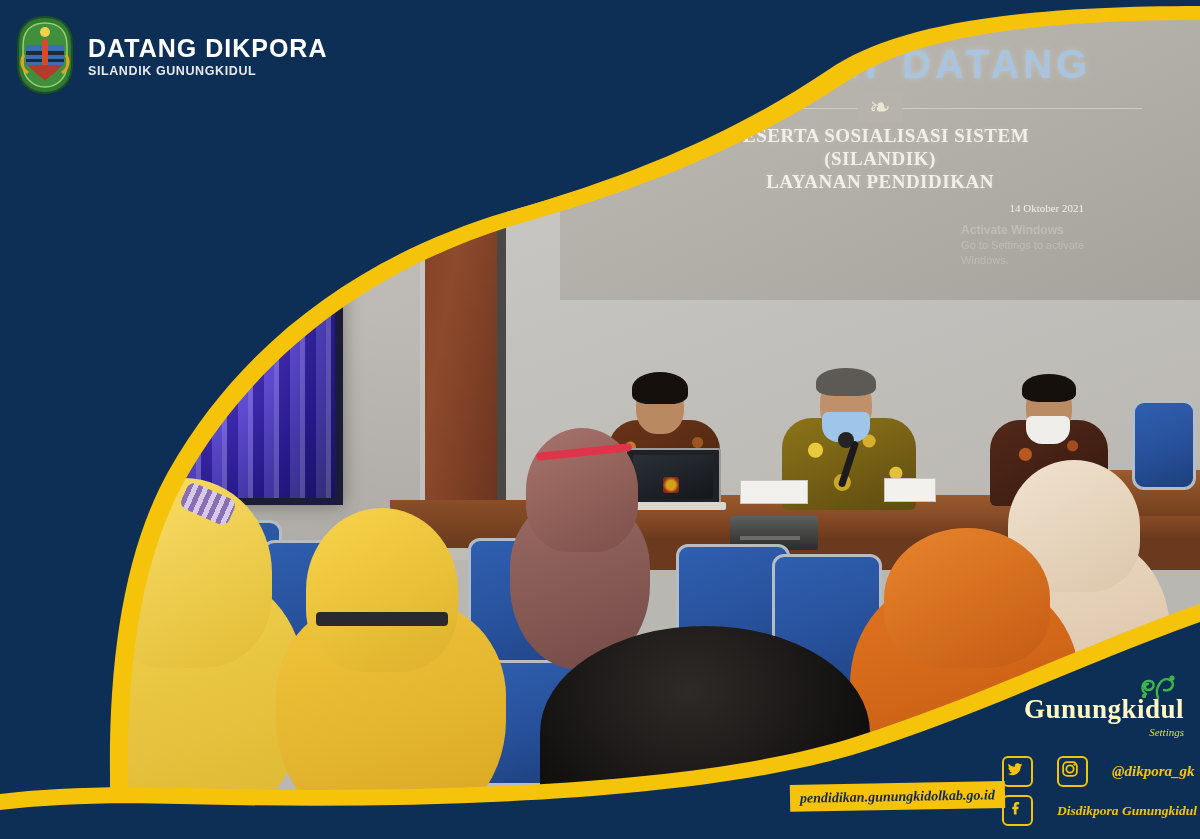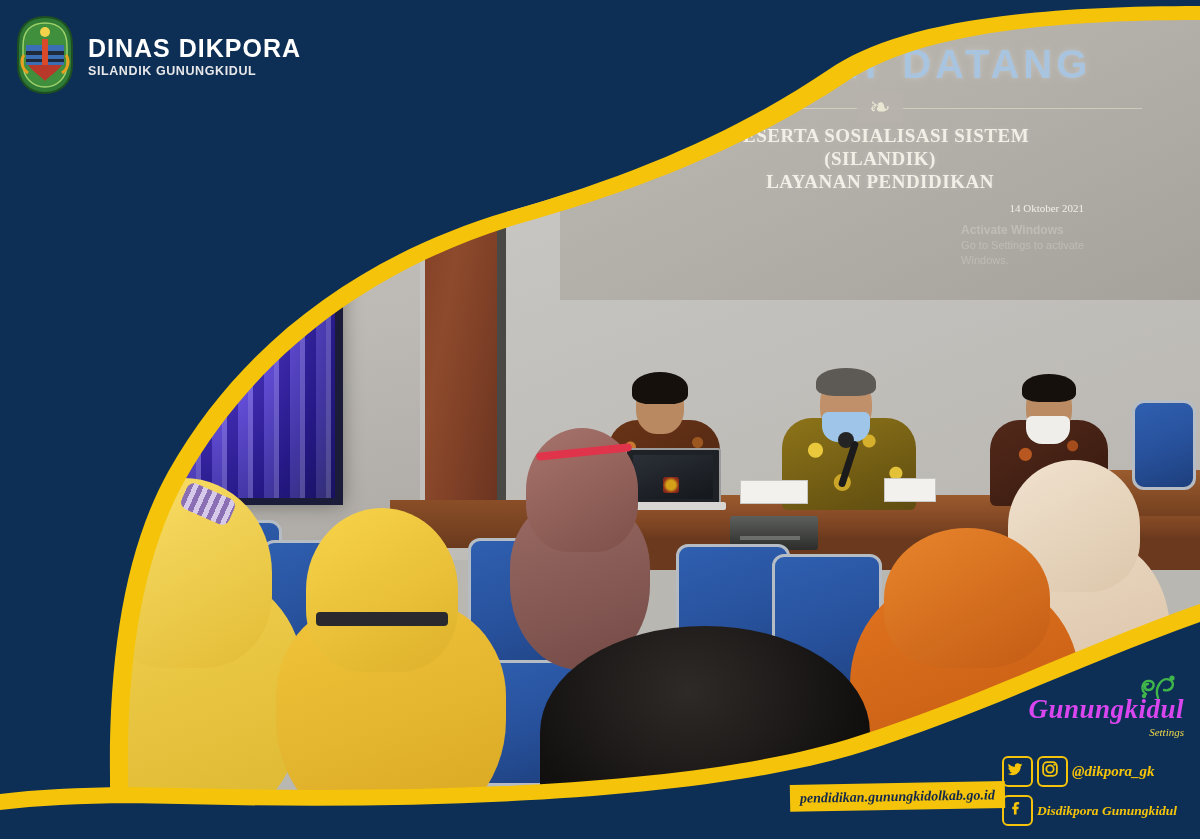--- a/index.html
+++ b/index.html
@@ -251,35 +251,35 @@
   .brand-sub{
     font-size:12.5px;font-weight:bold;color:#e8e8ea;letter-spacing:.6px;
     margin-top:4px;font-family:"Liberation Sans",sans-serif;
   }
 
   
   .gk-logo{
     position:absolute;right:16px;top:694px;width:180px;text-align:right;
   }
   .gk-name{
-    font-size:27px;color:#d946ef;font-style:italic;font-weight:bold;
+    font-size:27px;color:#fef9c3;font-weight:bold;
     font-family:"Liberation Serif",serif;letter-spacing:.5px;
   }
   .gk-tag{
     font-size:11px;color:#f0d94a;font-style:italic;margin-top:1px;
     font-family:"Liberation Serif",serif;
   }
   .gk-orn{
     position:absolute;right:6px;top:-22px;width:42px;height:30px;
   }
 
   .social{
     position:absolute;right:14px;top:756px;width:184px;
   }
-  .social-row{display:flex;align-items:center;gap:4px;margin-bottom:8px;}
+  .social-row{display:flex;align-items:center;gap:24px;margin-bottom:8px;}
   .sicon{
     width:27px;height:27px;flex:0 0 auto;
     border:2.5px solid #f5c40a;border-radius:6px;
     position:relative;
   }
   .shandle{
     font-size:15px;color:#f5c40a;font-style:italic;font-weight:bold;
     font-family:"Liberation Serif",serif;white-space:nowrap;
   }
   .shandle.small{font-size:13.5px;}
@@ -473,21 +473,21 @@
         <path d="M12 30 L50 30 L50 50 L12 50 Z" fill="#3b6fb5"></path>
         <path d="M12 36 L50 36 L50 40 L12 40 Z" fill="#1e2a3a"></path>
         <path d="M12 44 L50 44 L50 47 L12 47 Z" fill="#1e2a3a"></path>
         <rect x="28" y="24" width="6" height="34" fill="#d84a2a"></rect>
         <path d="M14 50 C20 58 28 62 31 66 C34 62 42 58 48 50 Z" fill="#b8382a"></path>
         <path d="M10 40 C6 46 8 54 14 58" stroke="#e8a020" stroke-width="3" fill="none"></path>
         <path d="M52 40 C56 46 54 54 48 58" stroke="#e8a020" stroke-width="3" fill="none"></path>
       </svg>
     </div>
     <div class="brand-txt">
-      <div class="brand-main">DINAS DIKPORA</div>
+      <div class="brand-main">DATANG DIKPORA</div>
       <div class="brand-sub">SILANDIK GUNUNGKIDUL</div>
     </div>
   </div>
 
   <div class="gk-logo">
     <svg class="gk-orn" viewBox="0 0 42 30">
       <path d="M10 22 C4 18 6 8 14 9 C20 10 18 18 12 18 C8 18 8 12 12 12" stroke="#3fb54a" stroke-width="2.4" fill="none" stroke-linecap="round"></path>
       <path d="M22 26 C18 16 26 4 34 8 C40 11 36 20 28 18" stroke="#3fb54a" stroke-width="2.4" fill="none" stroke-linecap="round"></path>
       <circle cx="36" cy="6" r="2.6" fill="#3fb54a"></circle>
       <circle cx="8" cy="24" r="2.2" fill="#3fb54a"></circle>

